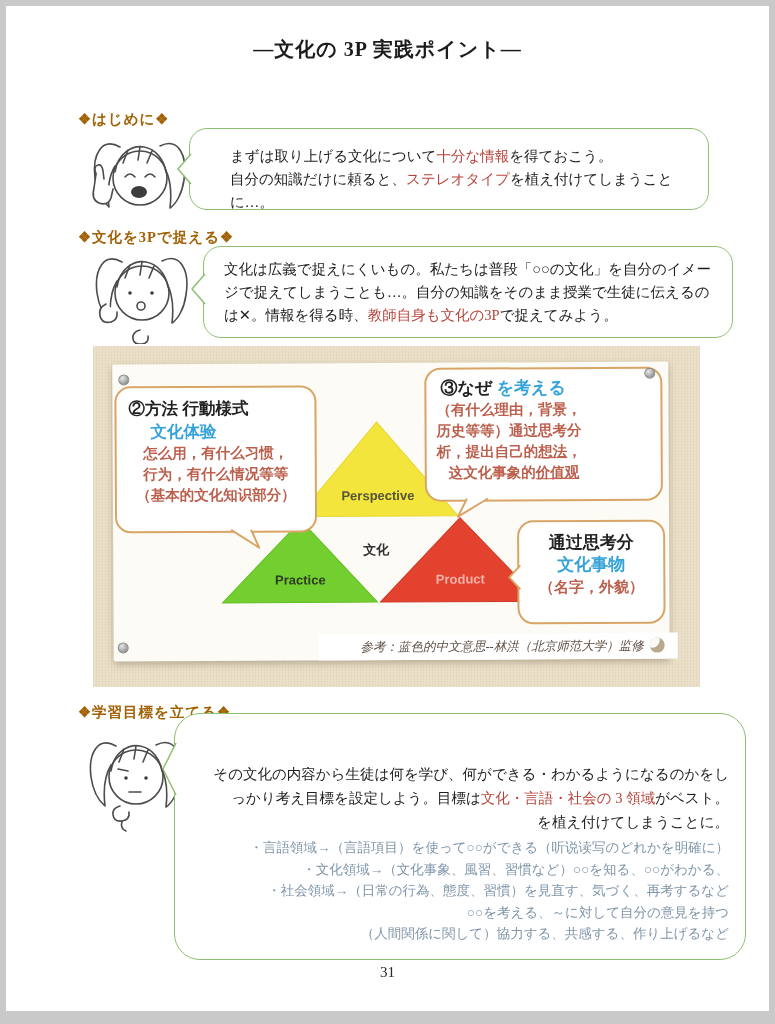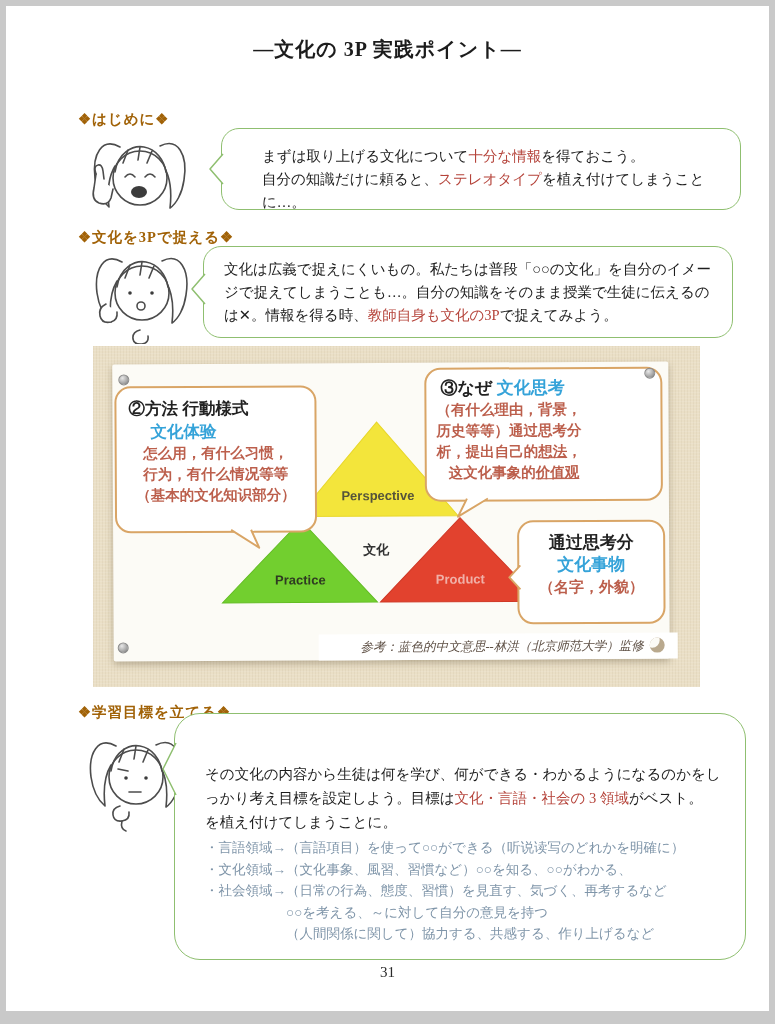--- a/index.html
+++ b/index.html
@@ -101,21 +101,21 @@
         <path d="M60,17 L58,30"></path>
         <path d="M72,21 L67,33"></path>
       <path d="M45,47 q5,-6 10,0"></path>
       <path d="M65,47 q5,-6 10,0"></path>
       <ellipse cx="59" cy="62" rx="8" ry="6" class="dark"></ellipse>
       <path d="M16,44 L14,58 q-3,12 5,15 q9,3 12,-5 l2,-9" class="fillhead"></path>
       <path d="M16,44 q-3,-8 2,-9 q4,-1 5,6 l1,8"></path>
     </svg>
   </div>
 
-  <div class="abs bubble" style="left:215px;top:122px;width:520px;height:82px;">
+  <div class="abs bubble" style="left:183px;top:122px;width:520px;height:82px;">
     <svg class="tail" style="left:-14px;top:22px;" width="30" height="36" viewBox="0 0 30 36">
       <rect x="14" y="2" width="16" height="32" fill="#fff"></rect>
       <path d="M15,3 L2,18 L15,33" fill="#fff" stroke="#8fbf70" stroke-width="1.5" stroke-linejoin="round"></path>
     </svg>
     <div class="btext" style="padding:16px 10px 0 40px;">
       <div>
         <span>まずは取り上げる文化について</span><span class="red">十分な情報</span><span>を得ておこう。</span>
       </div>
       <div>
         <span>自分の知識だけに頼ると、</span><span class="red">ステレオタイプ</span><span>を植え付けてしまうことに…。</span>
@@ -183,21 +183,21 @@
         </div>
       </div>
 
       <div class="callout" style="left:312px;top:5px;width:238px;height:134px;">
         <svg style="position:absolute;left:26px;bottom:-21px;" width="40" height="26" viewBox="0 0 40 26">
           <rect x="12" y="0" width="24" height="5" fill="#fff"></rect>
           <path d="M35,4 L5,22 L14,4" fill="#fff" stroke="#d9a566" stroke-width="2" stroke-linejoin="round"></path>
         </svg>
         <div style="padding:8px 0 0 14px;">
           <span class="co-title" style="font-size:17px;">③なぜ</span>
-          <span class="co-title co-blue" style="font-size:17px;">文化思考</span>
+          <span class="co-title co-blue" style="font-size:17px;">を考える</span>
         </div>
         <div class="co-body" style="padding-left:10px;">
           <div>（有什么理由，背景，</div>
           <div>历史等等）通过思考分</div>
           <div><span>析，提出自己的</span><span class="co-u">想法</span><span>，</span></div>
           <div style="padding-left:12px;"><span>这文化事象的</span><span class="co-u">价值观</span></div>
         </div>
       </div>
 
       <div class="callout" style="left:404px;top:158px;width:148px;height:104px;">
@@ -232,21 +232,21 @@
       <path d="M44,82 q-8,2 -7,9 q1,7 9,6 q8,-1 7,-9" class="fillhead"></path>
       <path d="M46,97 q-2,8 4,10"></path>
     </svg>
   </div>
 
   <div class="abs bubble" style="left:168px;top:707px;width:572px;height:247px;border-radius:26px;">
     <svg class="tail" style="left:-14px;top:26px;" width="30" height="58" viewBox="0 0 30 58">
       <rect x="14" y="2" width="16" height="54" fill="#fff"></rect>
       <path d="M15,3 L2,29 L15,55" fill="#fff" stroke="#8fbf70" stroke-width="1.5" stroke-linejoin="round"></path>
     </svg>
-    <div class="btext" style="padding:48px 16px 0 30px;line-height:24px;">
+    <div class="btext" style="padding:48px 16px 0 30px;line-height:24px;text-align:right;">
       <div>
         <span>その文化の内容から生徒は何を学び、何ができる・わかるようになるのかをしっかり考え目標を設定しよう。目標は</span><span class="red">文化・言語・社会の 3 領域</span><span>がベスト。</span>
       </div>
       <div>を植え付けてしまうことに。</div>
       <div class="goal-list" style="padding-top:3px;">
         <div>・言語領域→（言語項目）を使って○○ができる（听说读写のどれかを明確に）</div>
         <div>・文化領域→（文化事象、風習、習慣など）○○を知る、○○がわかる、</div>
         <div>・社会領域→（日常の行為、態度、習慣）を見直す、気づく、再考するなど</div>
         <div>　　　　　　○○を考える、～に対して自分の意見を持つ</div>
         <div>　　　　　　（人間関係に関して）協力する、共感する、作り上げるなど</div>

